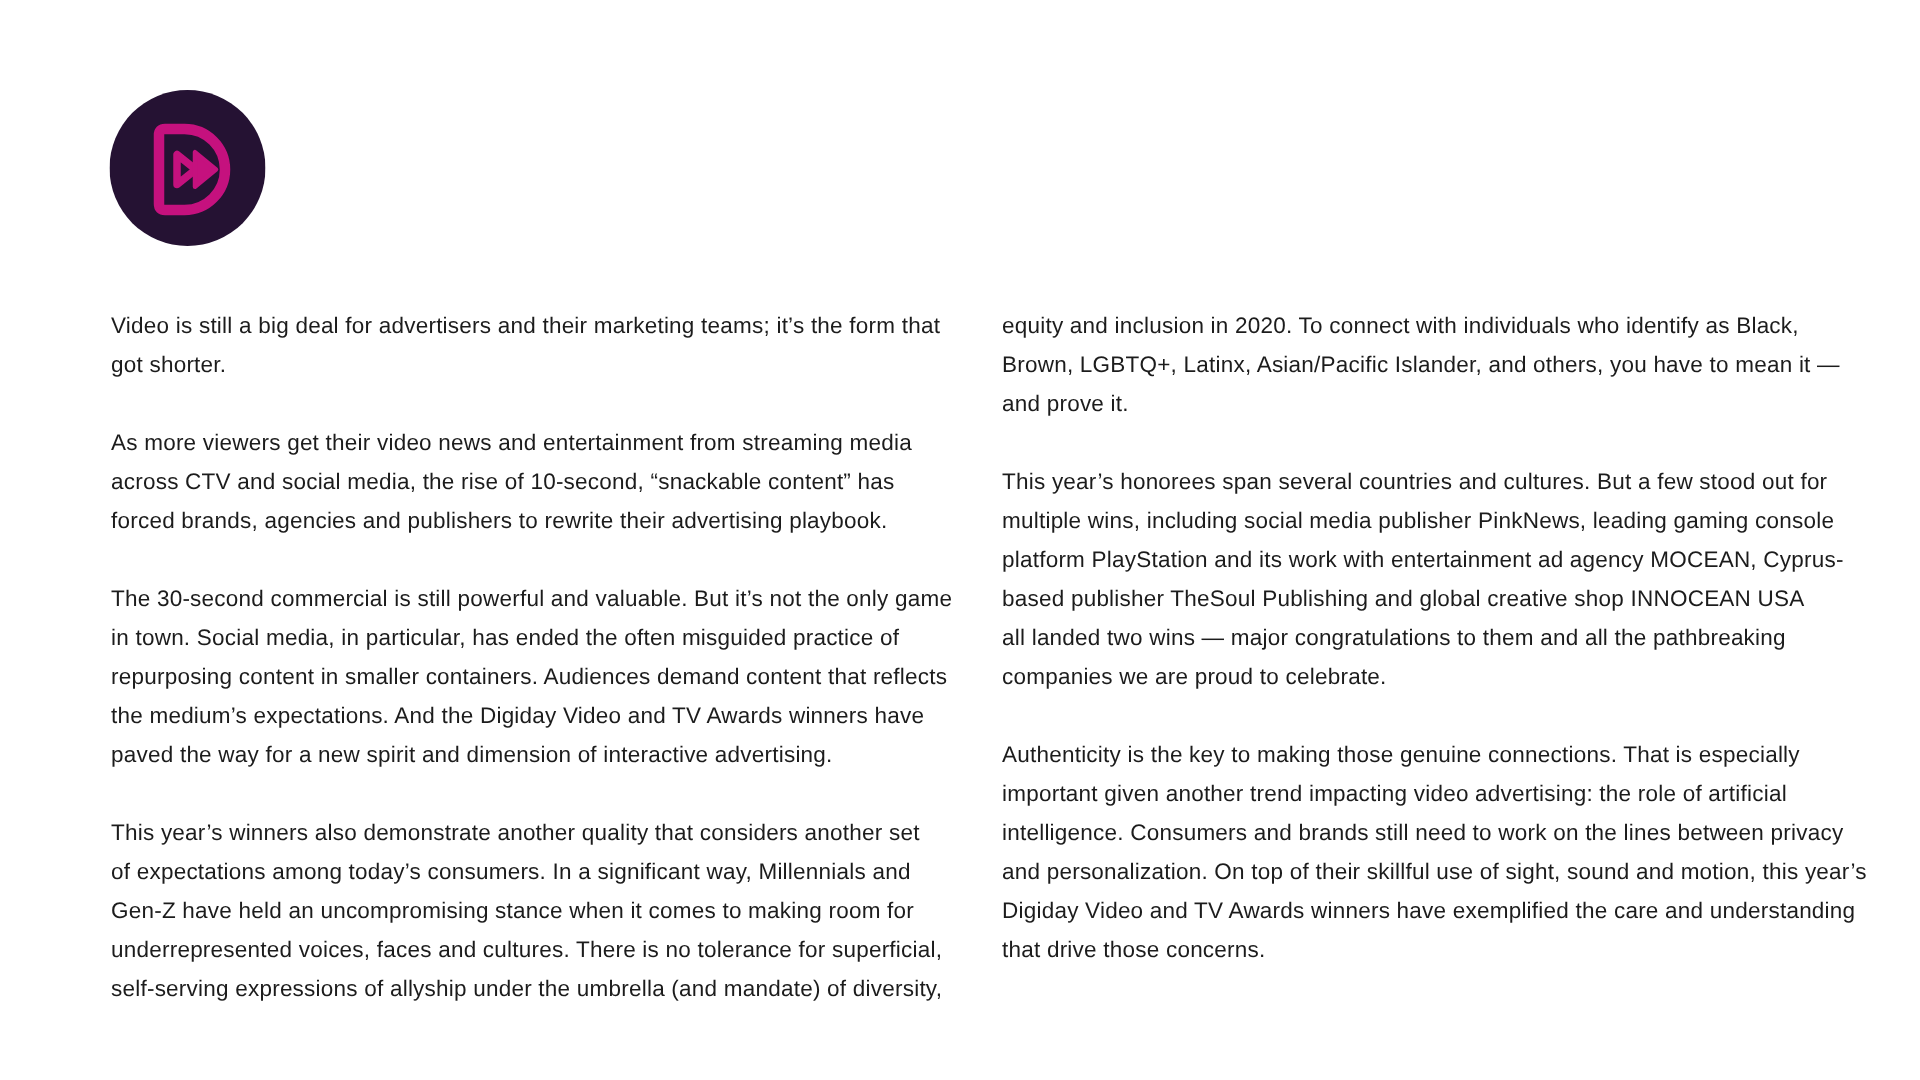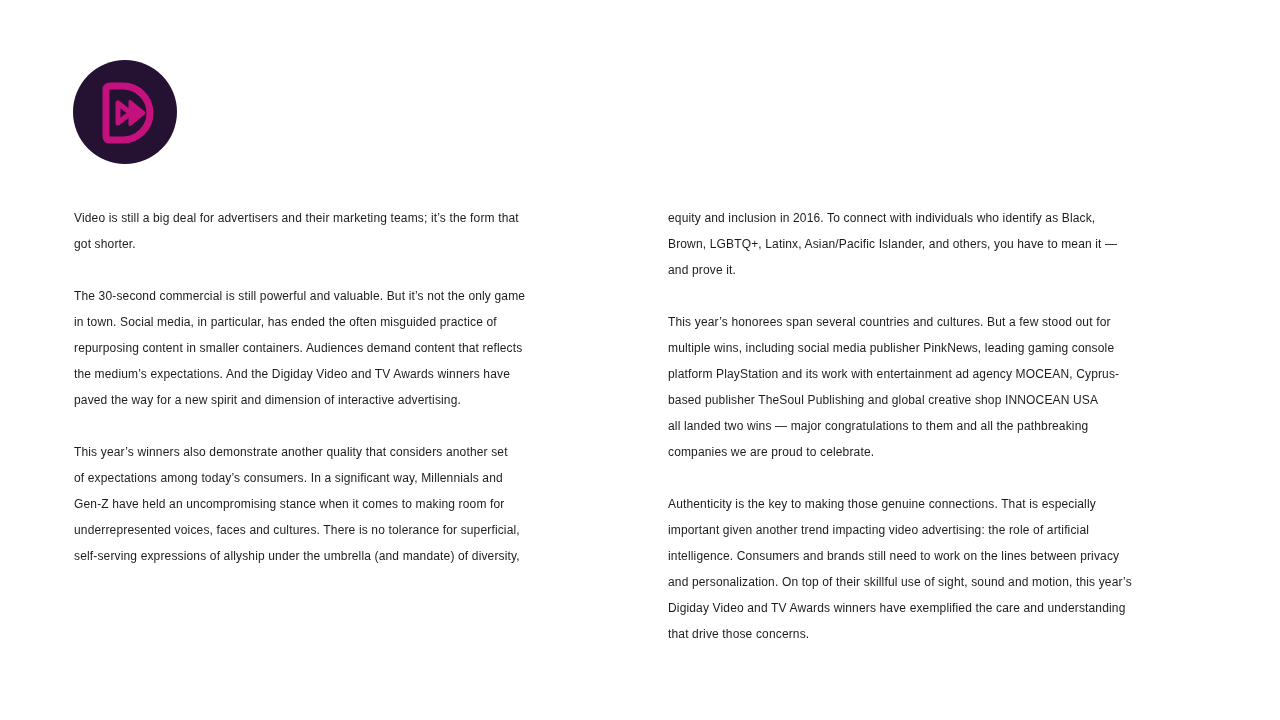--- a/index.html
+++ b/index.html
@@ -27,21 +27,21 @@
     height: 104px;
   }
   .logo svg {
     display: block;
     width: 100%;
     height: 100%;
   }
   .text-column {
     position: absolute;
     top: 205px;
-    font-size: 12px;
+    font-size: 15px;
     line-height: 26px;
     letter-spacing: 0.15px;
     color: #1c1c1c;
   }
   .text-column.left {
     left: 74px;
     width: 590px;
   }
   .text-column.right {
     left: 668px;
@@ -62,34 +62,37 @@
       <circle cx="52" cy="52" r="52" fill="#251233"></circle>
       <path d="M 37 26 L 50 26 A 27 27 0 0 1 50 80 L 37 80 Q 33 80 33 76 L 33 30 Q 33 26 37 26 Z" fill="none" stroke="#c5117e" stroke-width="7" stroke-linejoin="round"></path>
       <path d="M 45 43 L 45 63 L 57.5 53 Z" fill="none" stroke="#c5117e" stroke-width="5" stroke-linejoin="round"></path>
       <path d="M 57 41.5 L 57 64.5 L 71 53 Z" fill="#c5117e" stroke="#c5117e" stroke-width="3" stroke-linejoin="round"></path>
     </svg>
   </div>
 
   <div class="text-column left">
     <p>Video is still a big deal for advertisers and their marketing teams; it’s the form that
 got shorter.</p>
+    <p>As more viewers get their video news and entertainment from streaming media
+across CTV and social media, the rise of 10-second, “snackable content” has
+forced brands, agencies and publishers to rewrite their advertising playbook.</p>
     <p>The 30-second commercial is still powerful and valuable. But it’s not the only game
 in town. Social media, in particular, has ended the often misguided practice of
 repurposing content in smaller containers. Audiences demand content that reflects
 the medium’s expectations. And the Digiday Video and TV Awards winners have
 paved the way for a new spirit and dimension of interactive advertising.</p>
     <p>This year’s winners also demonstrate another quality that considers another set
 of expectations among today’s consumers. In a significant way, Millennials and
 Gen-Z have held an uncompromising stance when it comes to making room for
 underrepresented voices, faces and cultures. There is no tolerance for superficial,
 self-serving expressions of allyship under the umbrella (and mandate) of diversity,</p>
   </div>
 
   <div class="text-column right">
-    <p>equity and inclusion in 2016. To connect with individuals who identify as Black,
+    <p>equity and inclusion in 2020. To connect with individuals who identify as Black,
 Brown, LGBTQ+, Latinx, Asian/Pacific Islander, and others, you have to mean it —
 and prove it.</p>
     <p>This year’s honorees span several countries and cultures. But a few stood out for
 multiple wins, including social media publisher PinkNews, leading gaming console
 platform PlayStation and its work with entertainment ad agency MOCEAN, Cyprus-
 based publisher TheSoul Publishing and global creative shop INNOCEAN USA
 all landed two wins — major congratulations to them and all the pathbreaking
 companies we are proud to celebrate.</p>
     <p>Authenticity is the key to making those genuine connections. That is especially
 important given another trend impacting video advertising: the role of artificial

